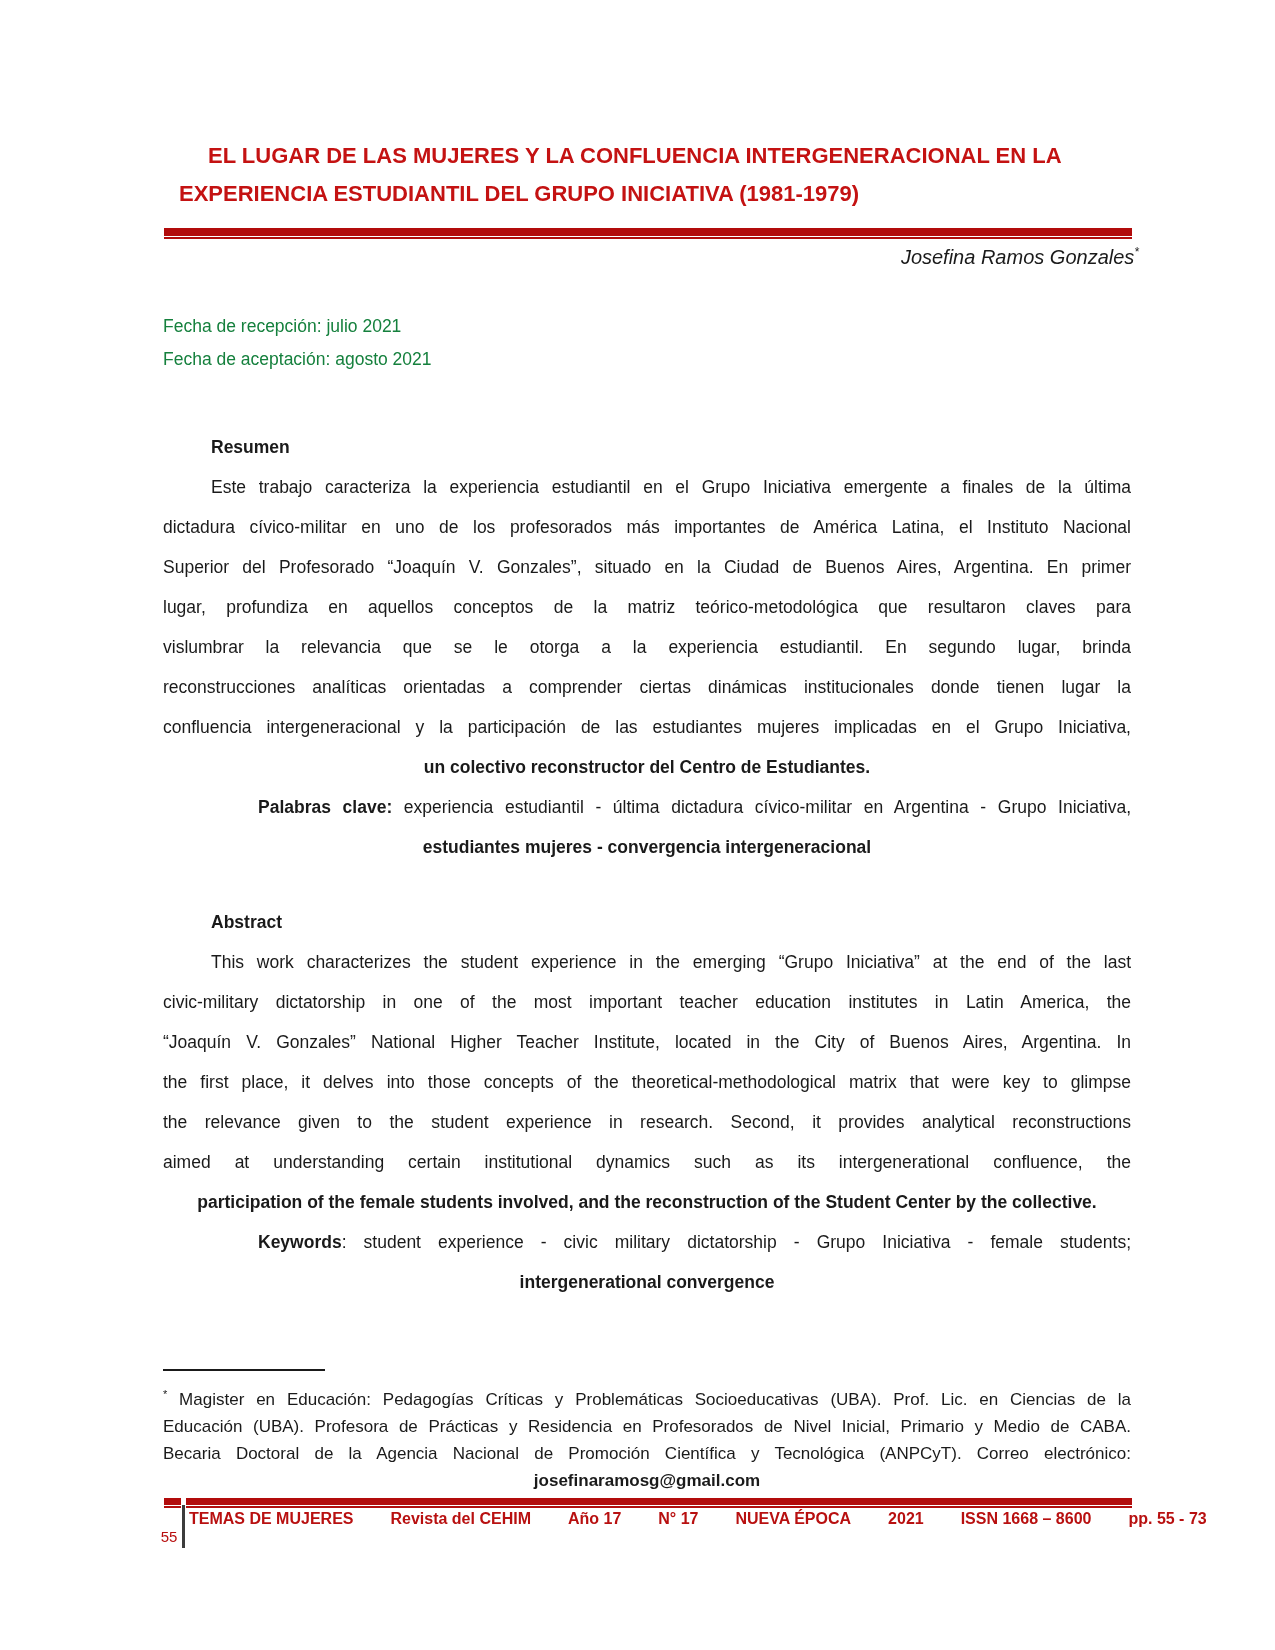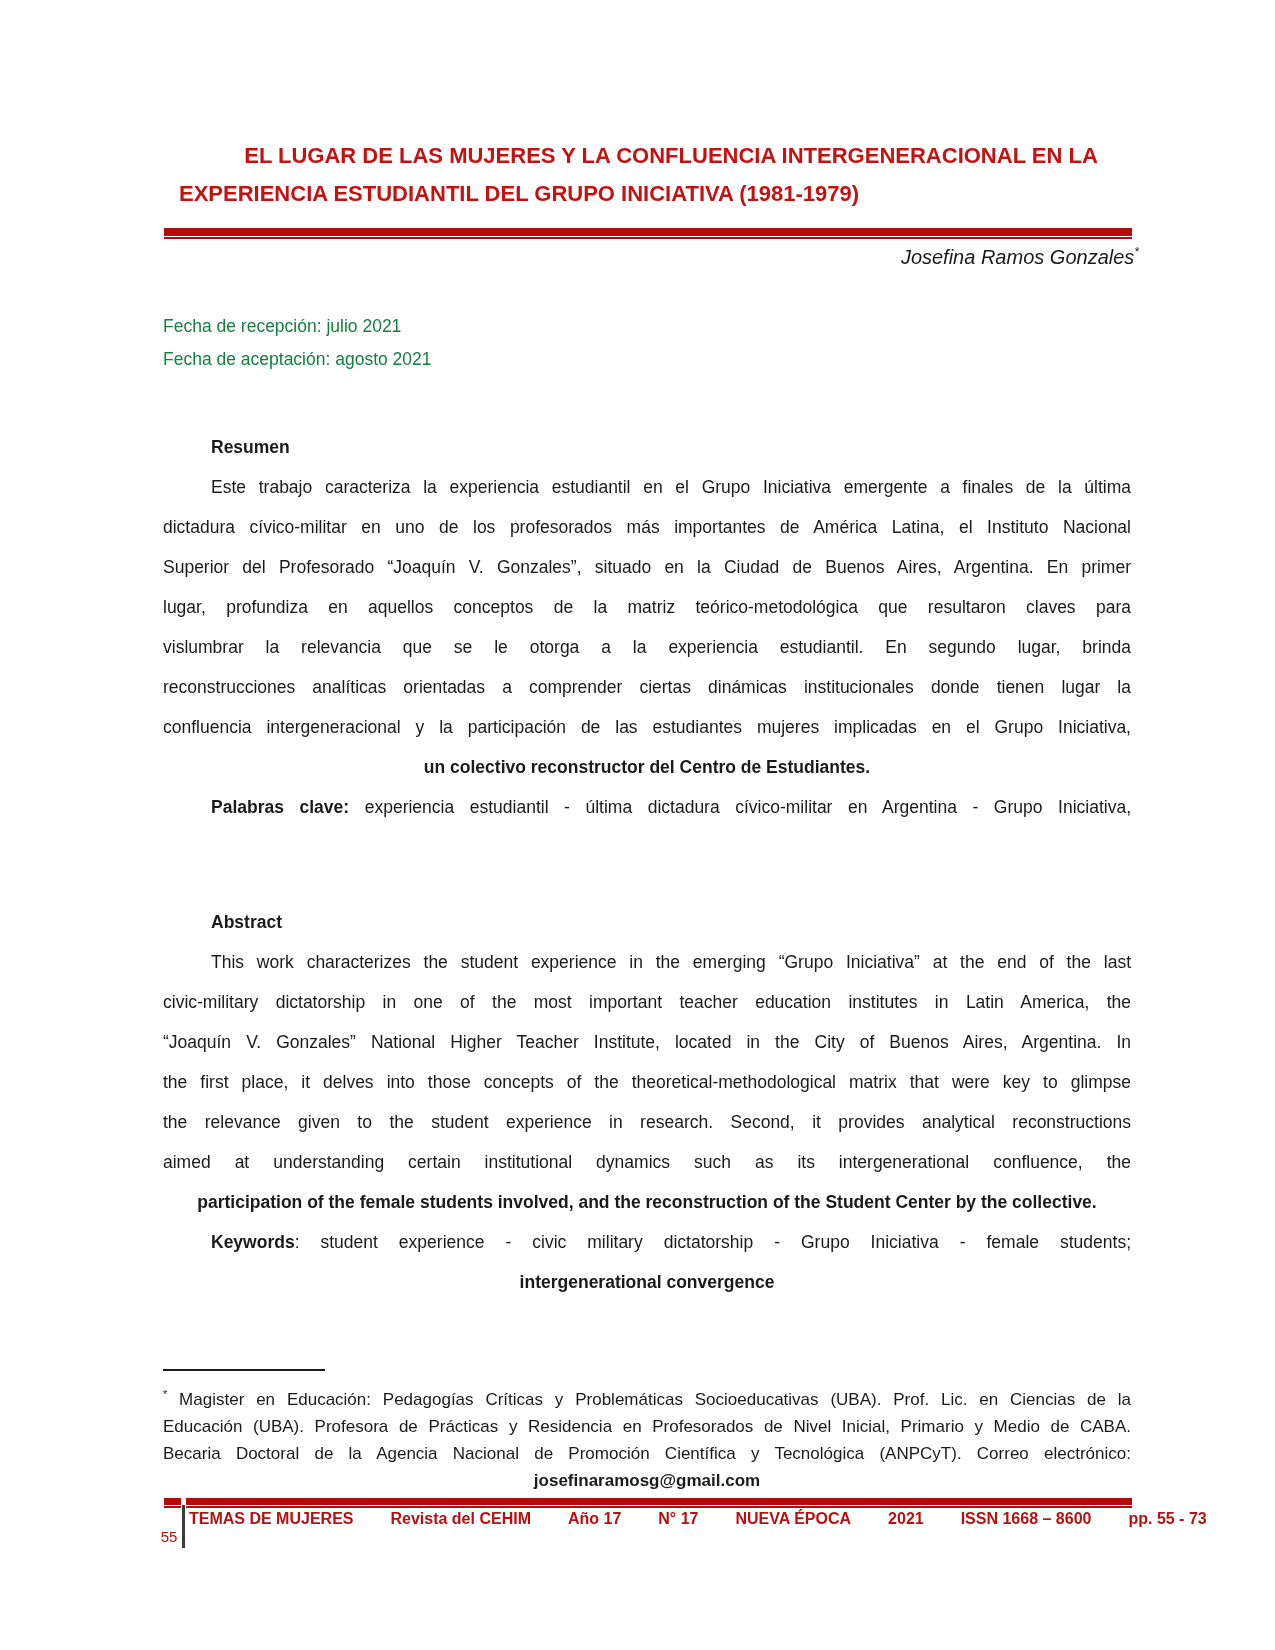--- a/index.html
+++ b/index.html
@@ -4,21 +4,21 @@
 <style>
   html,body{margin:0;padding:0;background:#ffffff;}
   .page{
     position:relative;width:1275px;height:1650px;background:#ffffff;
     font-family:"Liberation Sans","DejaVu Sans",sans-serif;color:#111;
     overflow:hidden;
   }
   
   .title-block{position:absolute;left:179px;top:137px;width:955px;
     font-weight:bold;font-size:22px;line-height:38px;color:var(--red-title);}
-  .title-line1{display:block;padding-left:29px;text-align:center;}
+  .title-line1{display:block;padding-left:29px;}
   .title-line2{display:block;}
   
   .rule{position:absolute;left:164px;width:968px;}
   .rule .thick{height:8px;background:var(--red-bar);}
   .rule .gapline{height:1px;background:#ffffff;}
   .rule .thin{height:2px;background:var(--red-bar);}
   .title-rule{top:228px;}
   
   .author{position:absolute;left:171px;top:239px;width:968px;text-align:right;
     font-style:italic;font-size:20px;line-height:26px;color:#1a1a1a;}
@@ -27,21 +27,21 @@
   .dates{position:absolute;left:163px;top:310px;width:968px;
     font-size:17.5px;line-height:33px;color:#15803d;}
   
   .flow{position:absolute;left:163px;width:968px;font-size:17.5px;line-height:40px;color:#1a1a1a;}
   .resumen-flow{top:427px;}
   .abstract-flow{top:902px;}
   .heading{font-weight:bold;padding-left:48px;}
   .jline{text-align:justify;text-align-last:justify;white-space:normal;}
   .lastline{text-align:center;font-weight:bold;}
   .ind{text-indent:48px;}
-  .b{font-weight:bold;}
+  .b{font-weight:bold;margin-left:47px;}
   
   .fn-rule{position:absolute;left:163px;top:1369px;width:162px;height:2px;background:#1a1a1a;}
   .footnote{position:absolute;left:163px;top:1381px;width:968px;
     font-size:17px;line-height:27px;color:#1a1a1a;}
   .footnote sup{font-size:11px;}
   
   .footer-rule{top:1498px;}
   .footer-rule .thick{height:7px;}
   .footer-notch{position:absolute;left:181px;top:1497px;width:5px;height:13px;background:#ffffff;}
   .footer-vline{position:absolute;left:182px;top:1505px;width:3px;height:43px;background:#3c3c3c;}
@@ -79,20 +79,21 @@
     <div class="heading">Resumen</div>
     <div class="jline ind">Este trabajo caracteriza la experiencia estudiantil en el Grupo Iniciativa emergente a finales de la última</div>
     <div class="jline">dictadura cívico-militar en uno de los profesorados más importantes de América Latina, el Instituto Nacional</div>
     <div class="jline">Superior del Profesorado “Joaquín V. Gonzales”, situado en la Ciudad de Buenos Aires, Argentina. En primer</div>
     <div class="jline">lugar, profundiza en aquellos conceptos de la matriz teórico-metodológica que resultaron claves para</div>
     <div class="jline">vislumbrar la relevancia que se le otorga a la experiencia estudiantil. En segundo lugar, brinda</div>
     <div class="jline">reconstrucciones analíticas orientadas a comprender ciertas dinámicas institucionales donde tienen lugar la</div>
     <div class="jline">confluencia intergeneracional y la participación de las estudiantes mujeres implicadas en el Grupo Iniciativa,</div>
     <div class="lastline">un colectivo reconstructor del Centro de Estudiantes.</div>
     <div class="jline ind"><span class="b">Palabras clave:</span><span> experiencia estudiantil - última dictadura cívico-militar en Argentina - Grupo Iniciativa,</span></div>
+    <div class="lastline">estudiantes mujeres - convergencia intergeneracional</div>
   </div>
 
   <div class="flow abstract-flow">
     <div class="heading">Abstract</div>
     <div class="jline ind">This work characterizes the student experience in the emerging “Grupo Iniciativa” at the end of the last</div>
     <div class="jline">civic-military dictatorship in one of the most important teacher education institutes in Latin America, the</div>
     <div class="jline">“Joaquín V. Gonzales” National Higher Teacher Institute, located in the City of Buenos Aires, Argentina. In</div>
     <div class="jline">the first place, it delves into those concepts of the theoretical-methodological matrix that were key to glimpse</div>
     <div class="jline">the relevance given to the student experience in research. Second, it provides analytical reconstructions</div>
     <div class="jline">aimed at understanding certain institutional dynamics such as its intergenerational confluence, the</div>

